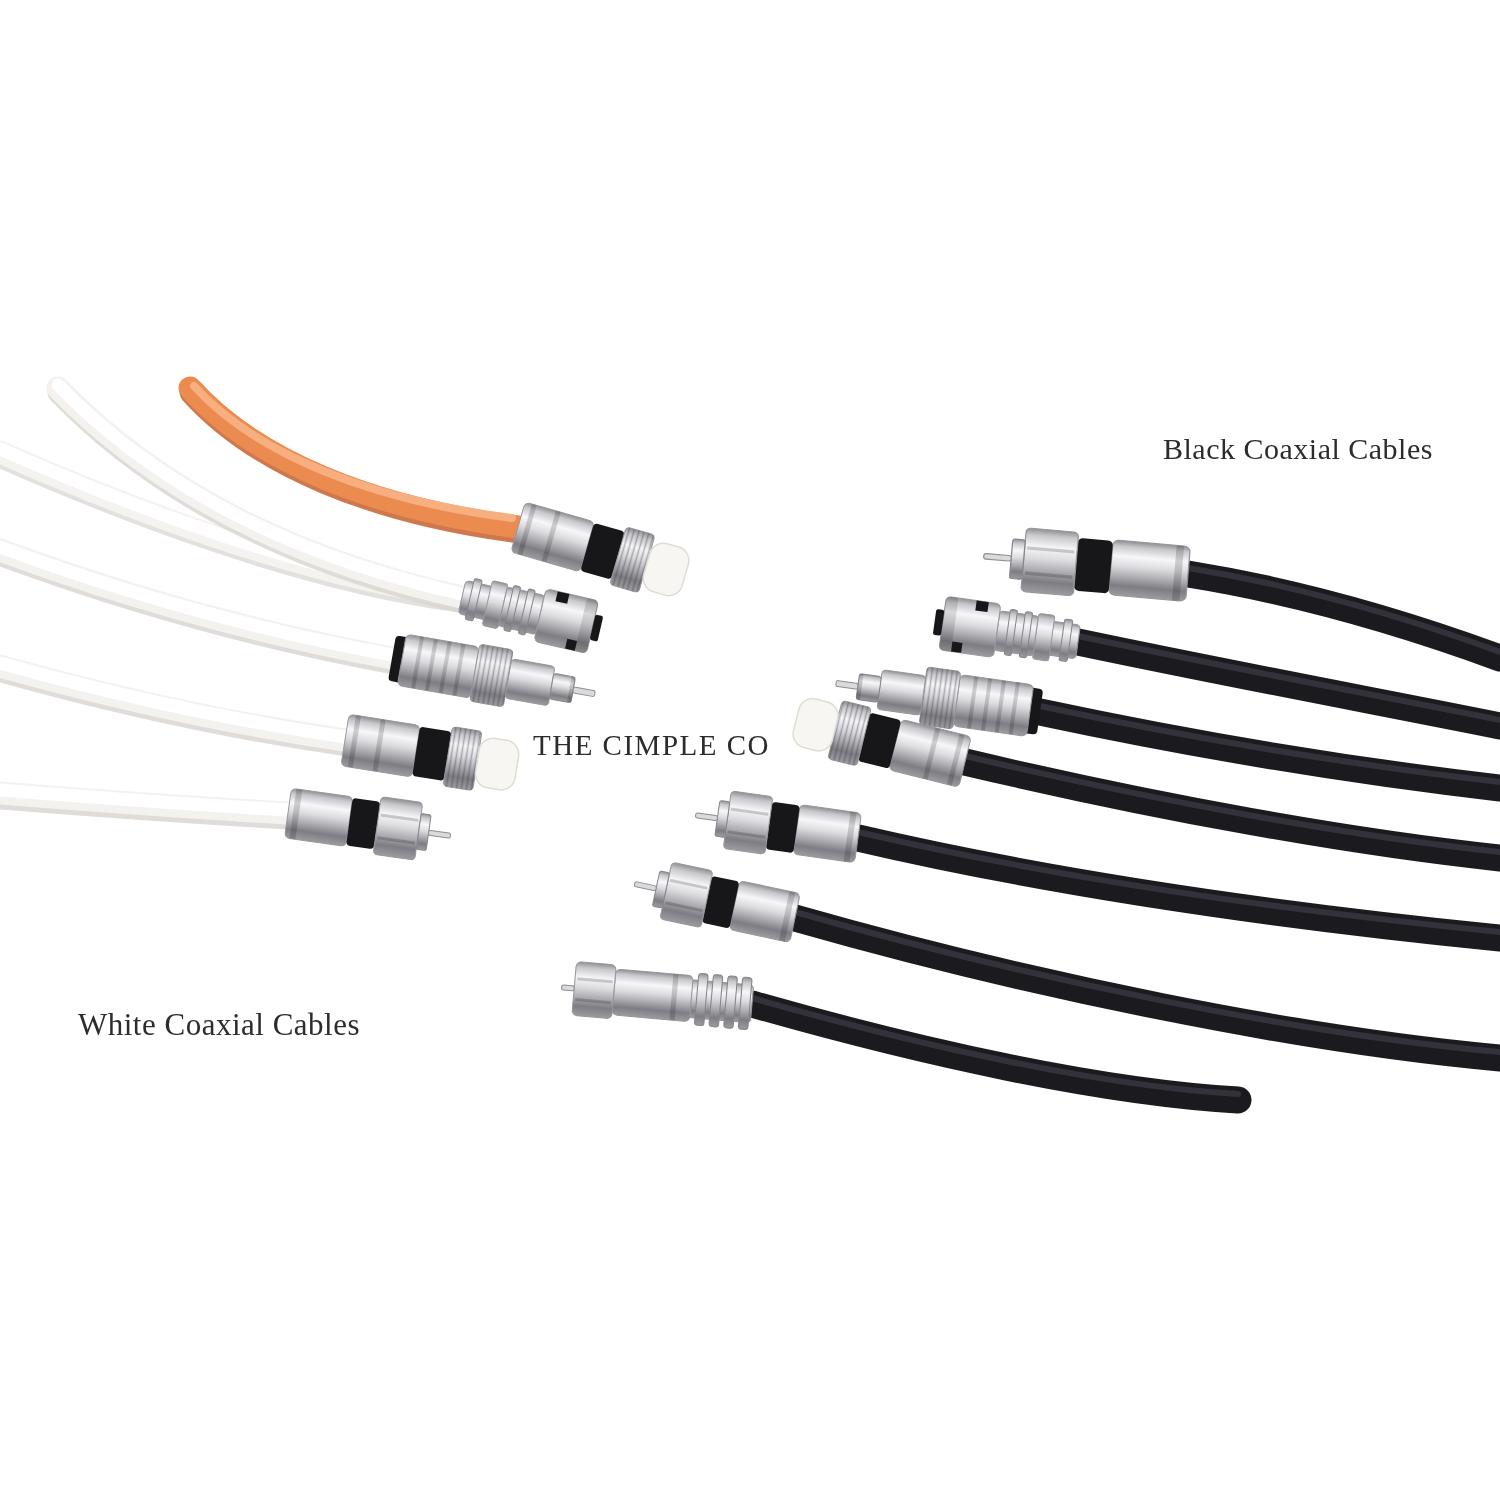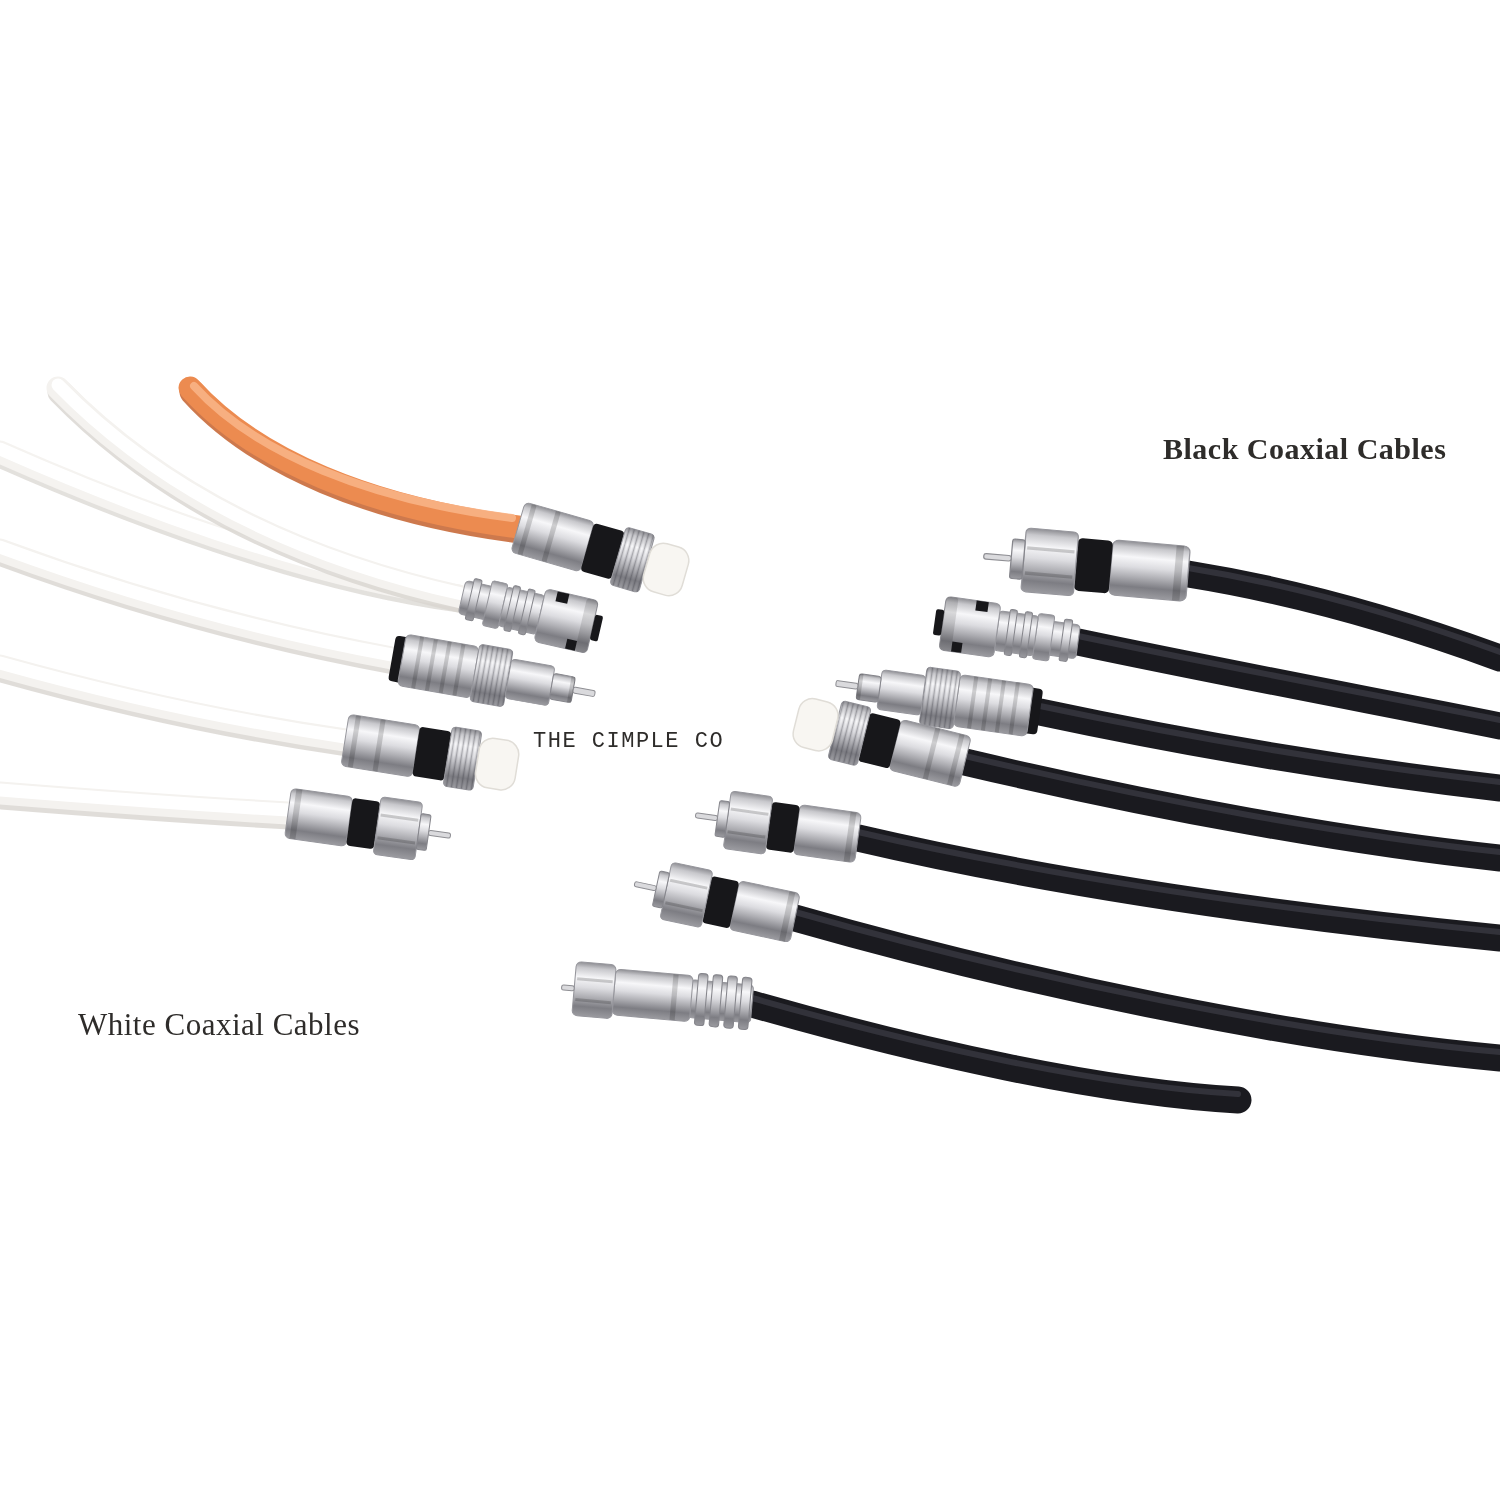--- a/index.html
+++ b/index.html
@@ -10,22 +10,22 @@
     overflow:hidden;
     font-family:"Liberation Serif", serif;
   }
   .photo-svg{position:absolute;left:0;top:0;}
   .label{
     position:absolute;
     color:var(--text,#2e2c2a);
     white-space:nowrap;
     font-family:"Liberation Serif", serif;
   }
-  .label-black{left:1163px;top:432px;font-size:30px;letter-spacing:0.5px;font-weight:bold;}
-  .label-brand{left:533px;top:729px;font-size:22px;letter-spacing:1.5px;font-family:Liberation Mono, monospace;}
+  .label-black{left:1163px;top:432px;font-size:30px;letter-spacing:0.5px;}
+  .label-brand{left:533px;top:729px;font-size:29px;letter-spacing:1.5px;}
   .label-white{left:46px;top:1007px;font-size:31px;letter-spacing:0.5px;margin-left:32px;}
 
   
   .bc-main{fill:none;stroke:var(--black-cable,#1a1a1f);stroke-width:27;stroke-linecap:round;}
   .bc-hi{fill:none;stroke:#50505a;stroke-width:6;stroke-linecap:round;opacity:.45;}
   .wc-shadow{fill:none;stroke:#d8d5d0;stroke-width:25;stroke-linecap:round;opacity:.8;}
   .wc-edge{fill:none;stroke:var(--white-cable,#f4f2ef);stroke-width:23;stroke-linecap:round;}
   .wc-core{fill:none;stroke:#ffffff;stroke-width:13;stroke-linecap:round;}
   .oc-shadow{fill:none;stroke:#c4622e;stroke-width:25;stroke-linecap:round;opacity:.85;}
   .oc-main{fill:none;stroke:var(--orange-cable,#ec8b50);stroke-width:23;stroke-linecap:round;}

